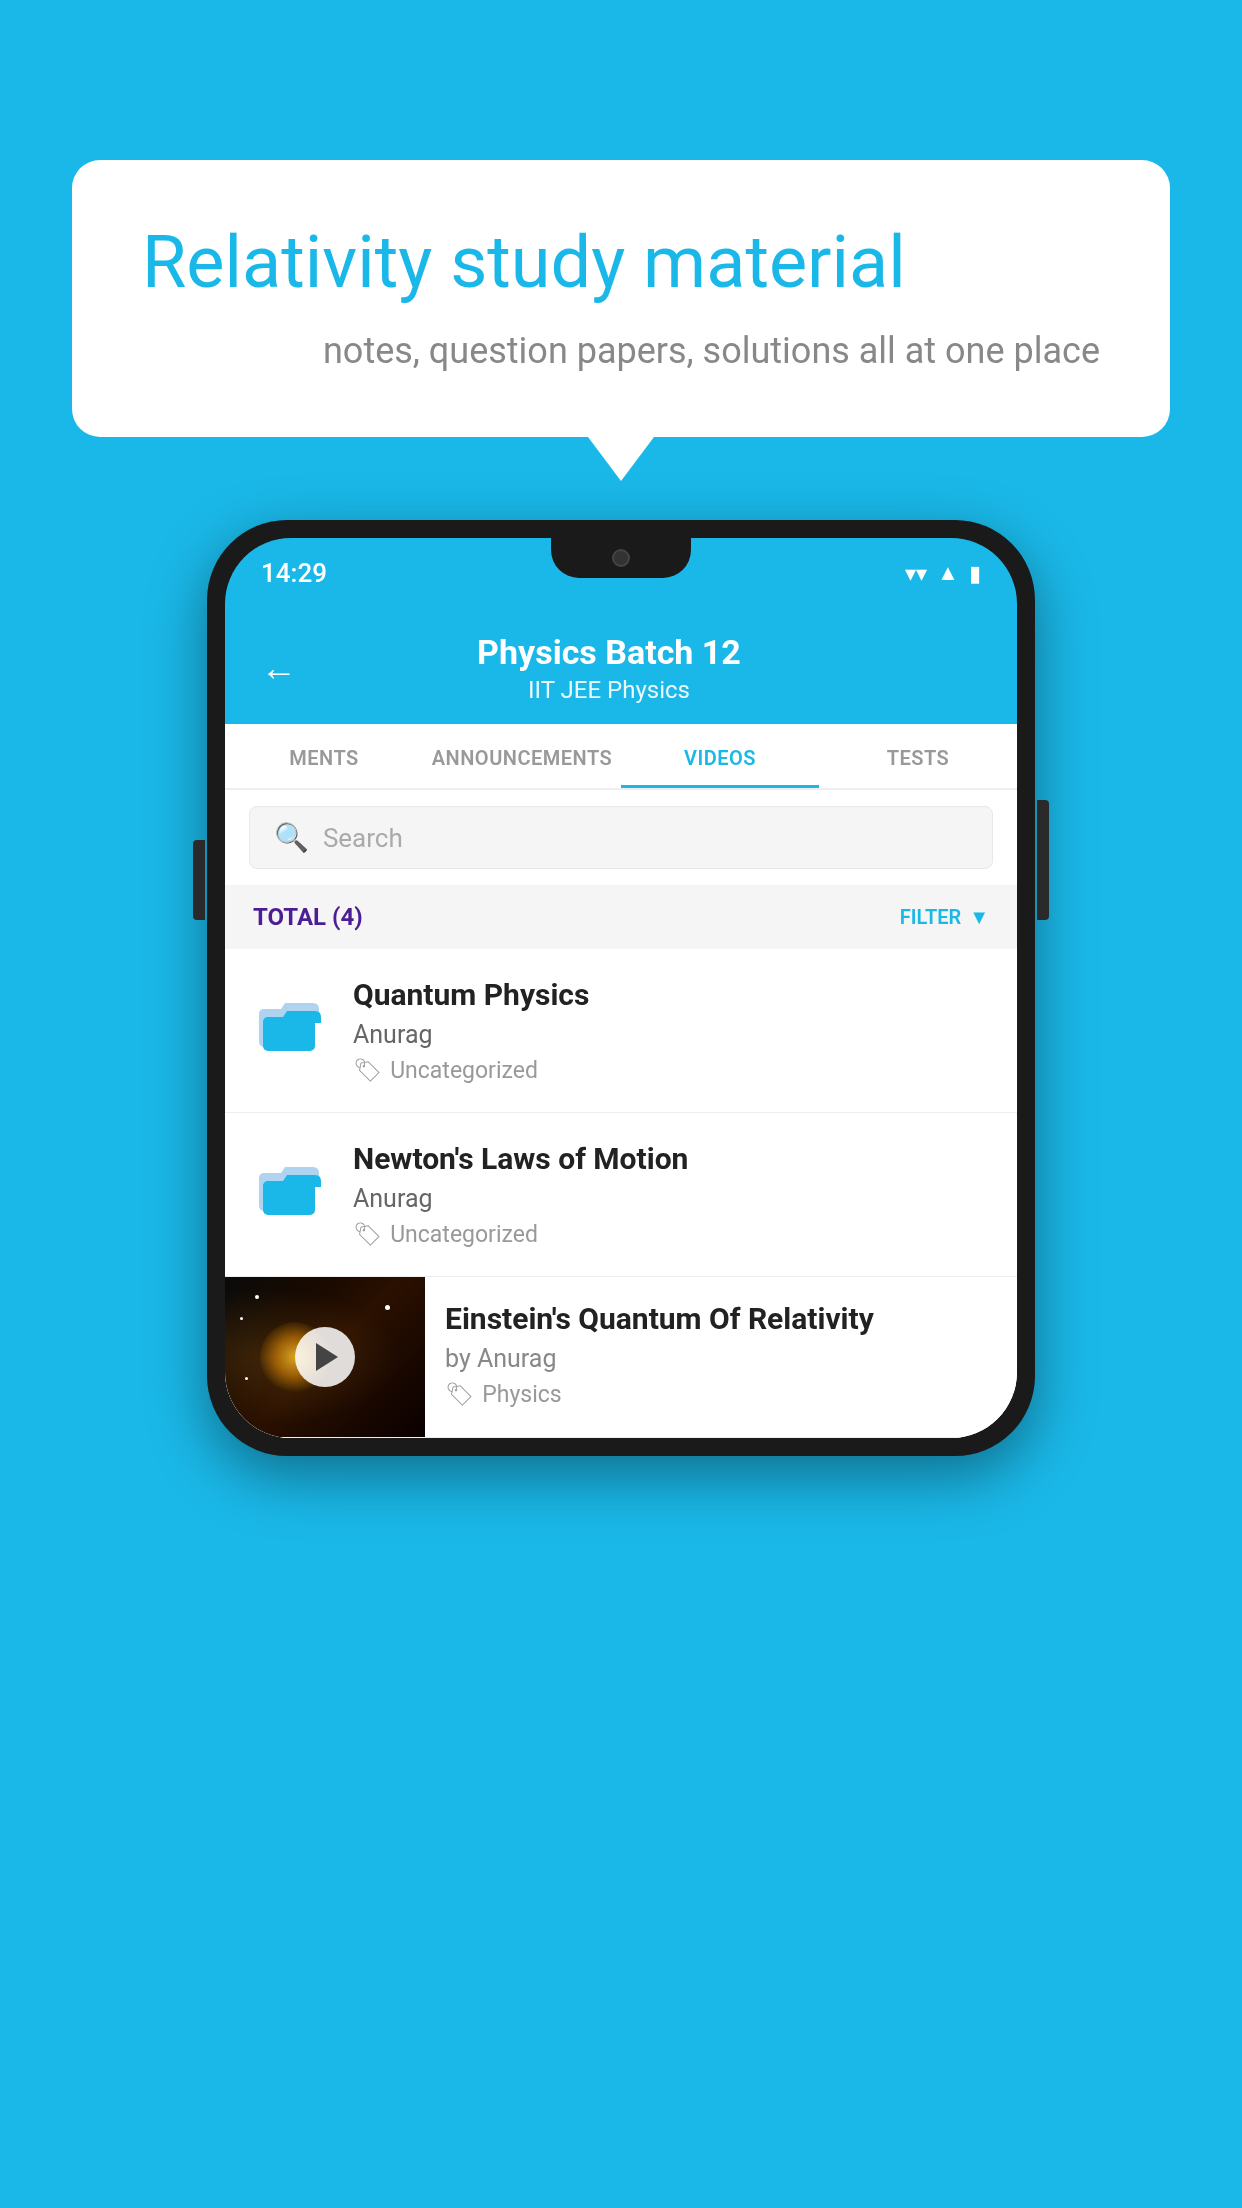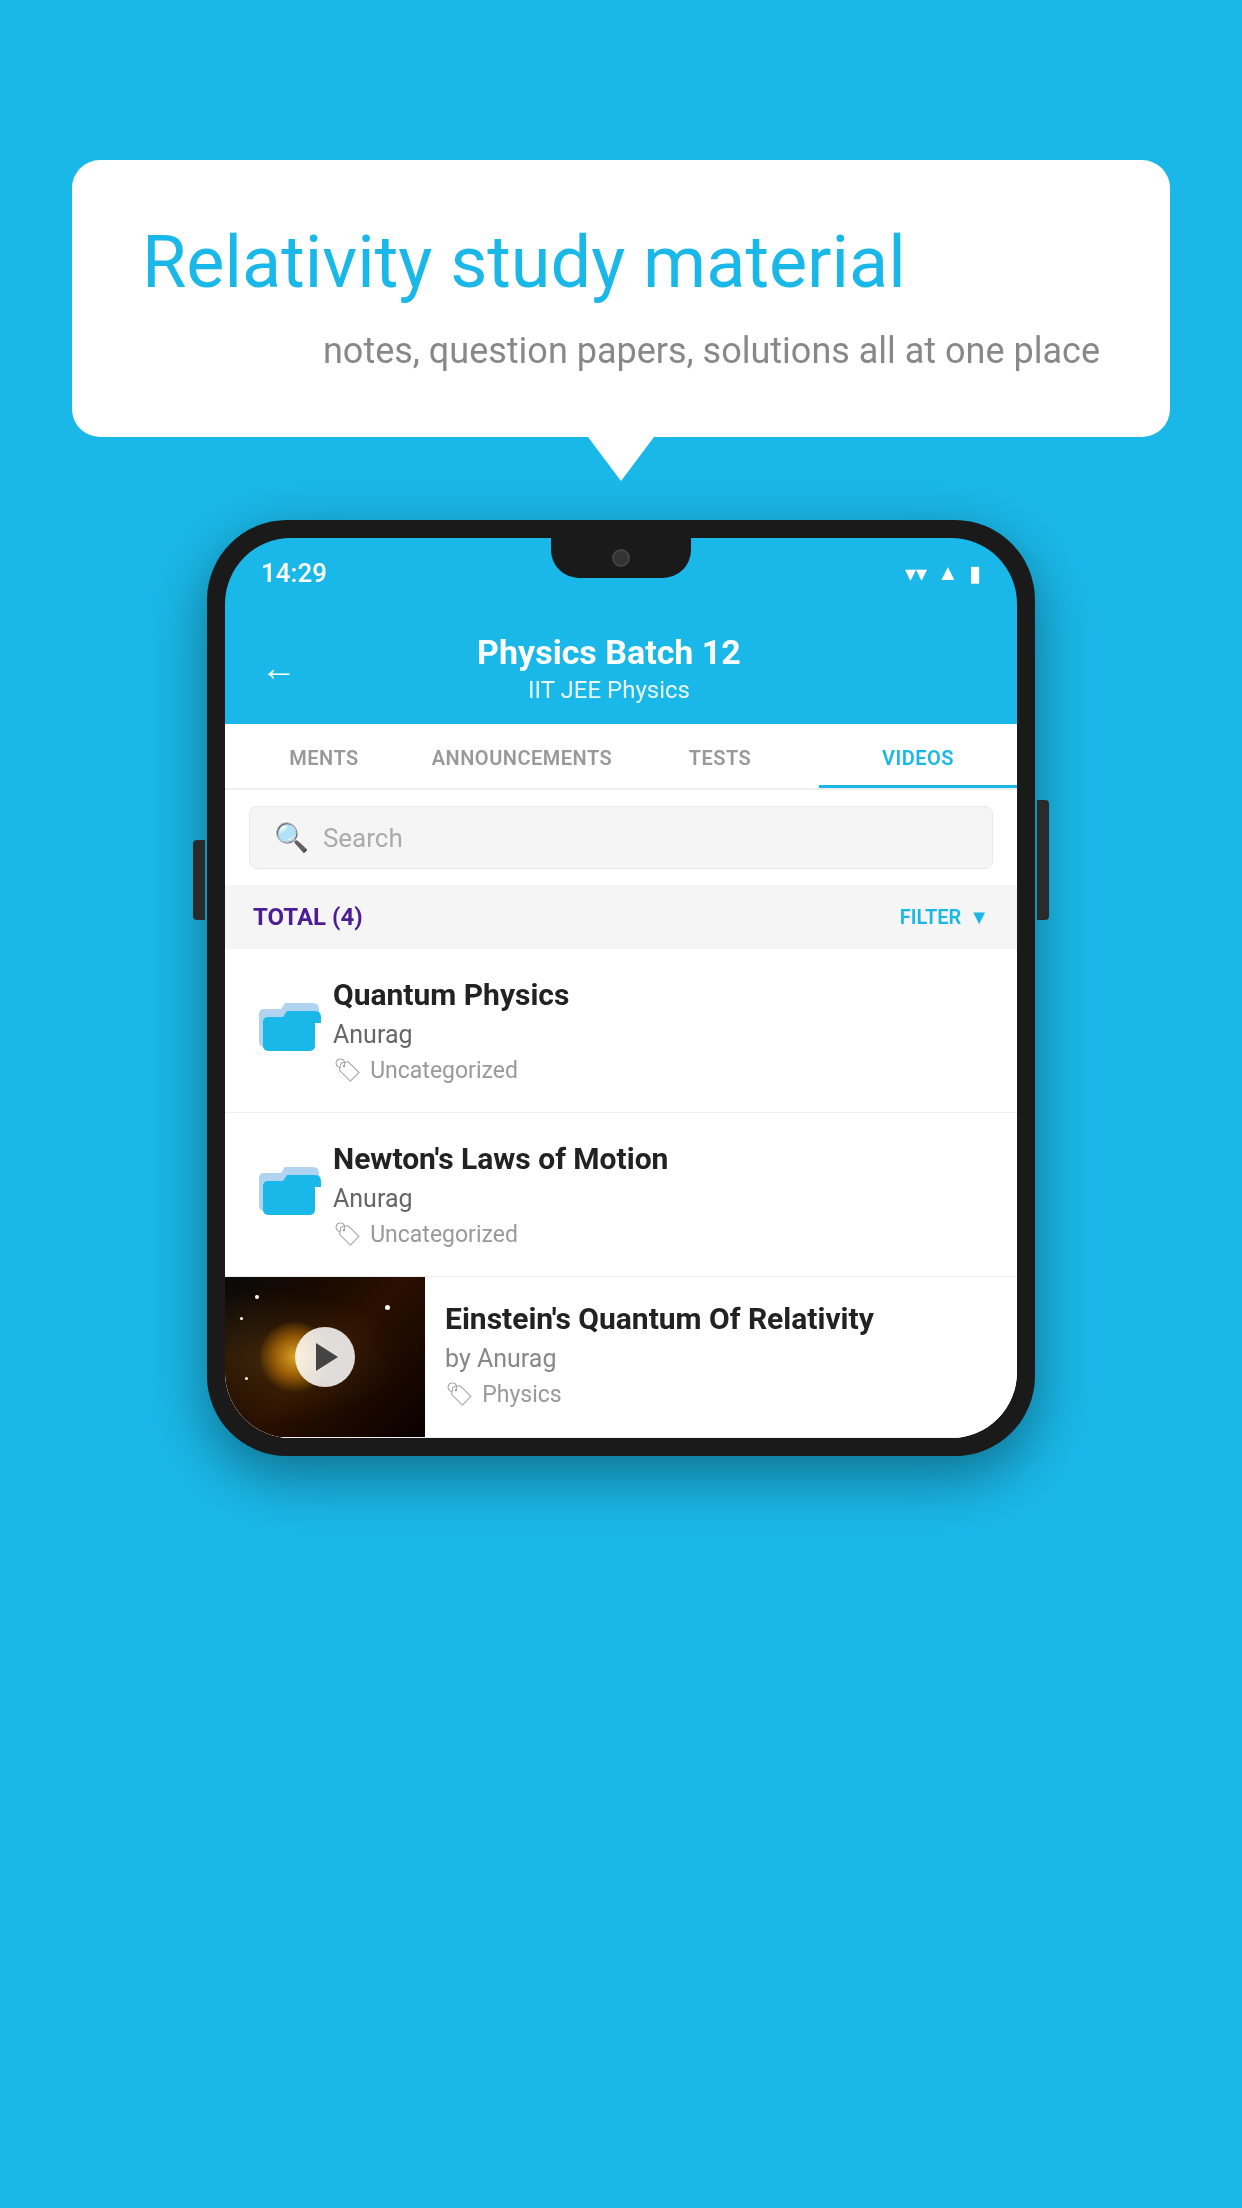--- a/index.html
+++ b/index.html
@@ -275,21 +275,21 @@
     .content-area {
       background: white;
     }
 
     
     .list-item {
       display: flex;
       align-items: flex-start;
       padding: 28px 24px;
       border-bottom: 1px solid #eee;
-      gap: 4px;
+      gap: 24px;
       background: white;
     }
 
     .item-icon {
       width: 80px;
       height: 80px;
       flex-shrink: 0;
       display: flex;
       align-items: center;
       justify-content: center;
@@ -460,25 +460,25 @@
         <div style="width:60px"></div>
       </div>
 
       <div class="tab-bar">
         <div class="tab-item">
           <span>MENTS</span>
         </div>
         <div class="tab-item">
           <span>ANNOUNCEMENTS</span>
         </div>
+        <div class="tab-item active">
+          <span>VIDEOS</span>
+        </div>
         <div class="tab-item">
           <span>TESTS</span>
-        </div>
-        <div class="tab-item active">
-          <span>VIDEOS</span>
         </div>
       </div>
 
       <div class="search-container">
         <div class="search-bar">
           <span class="search-icon">🔍</span>
           <span class="search-text">Search</span>
         </div>
       </div>
 

